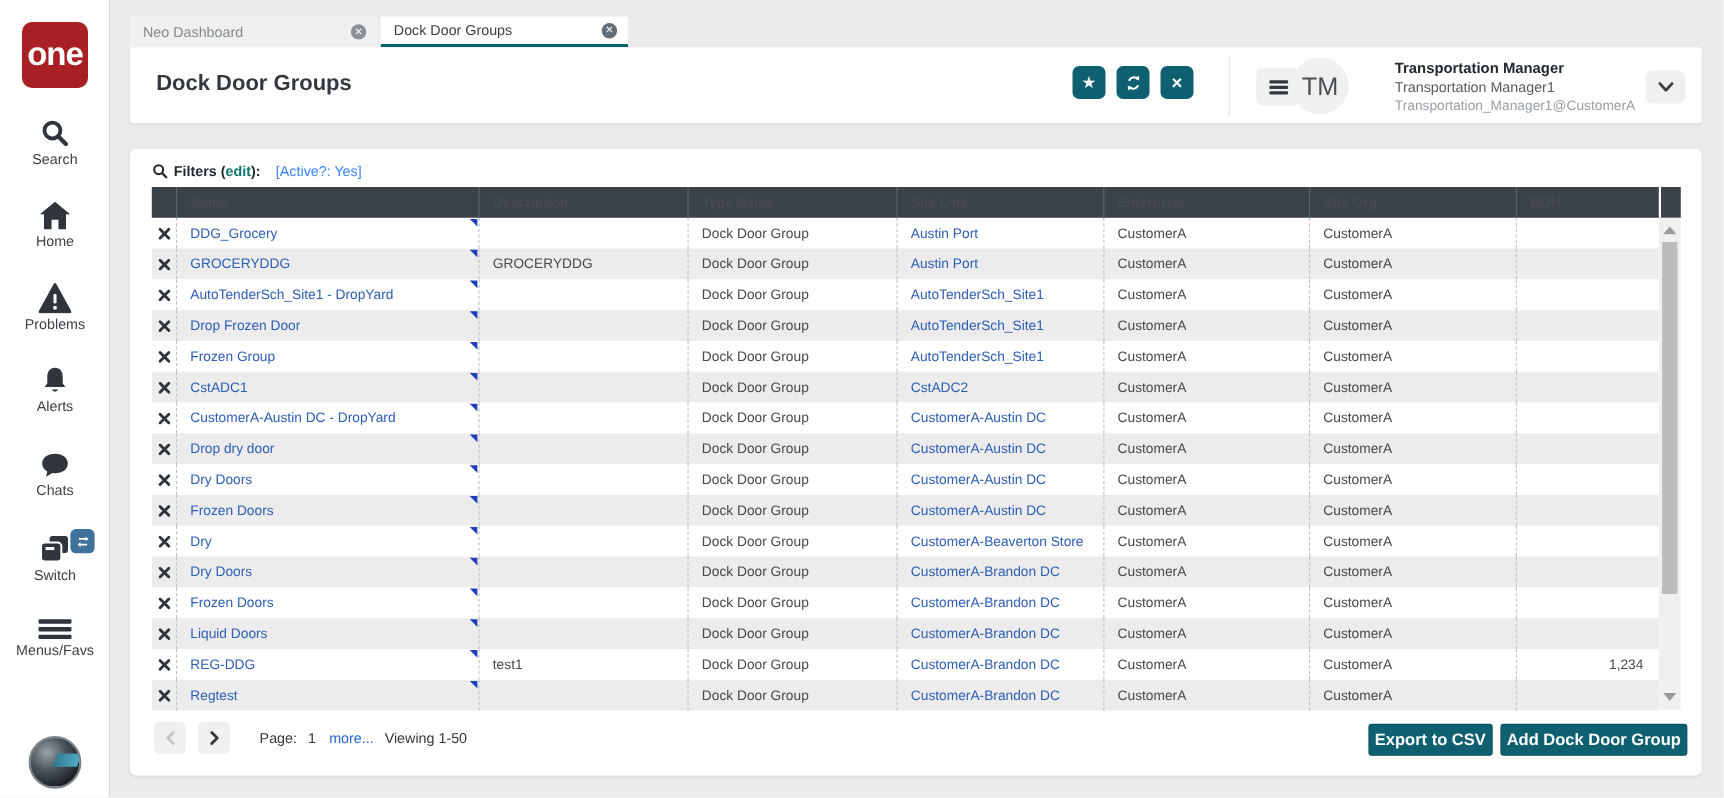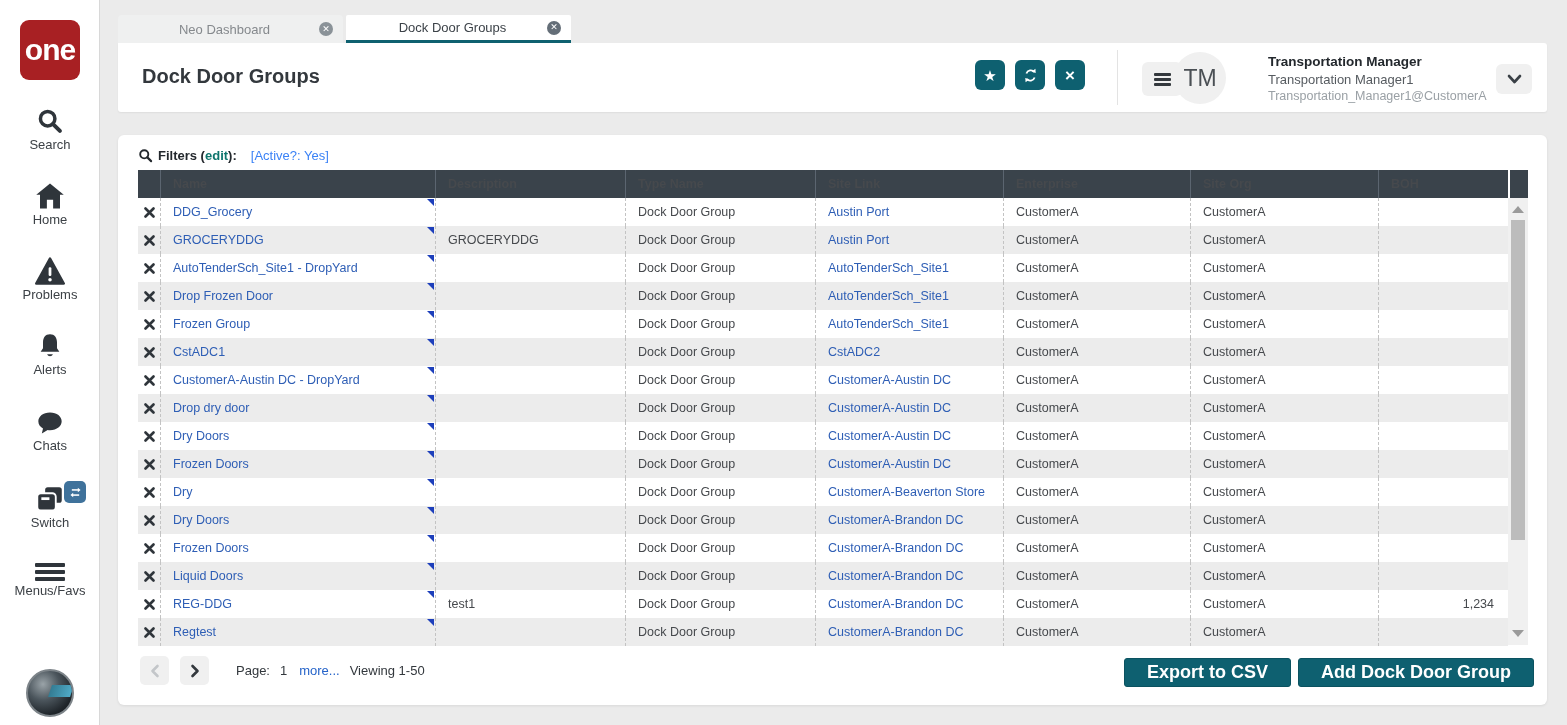--- a/index.html
+++ b/index.html
@@ -17,21 +17,21 @@
                   color:#fff; display:flex; align-items:center; justify-content:center; }
   .menus-icon { width:30px; height:18px; margin:0 auto; display:flex; flex-direction:column; justify-content:space-between; }
   .menus-icon span { display:block; height:4px; background:#2f353b; border-radius:1px; }
   .neo-avatar { position:absolute; left:26px; top:669px; width:48px; height:48px; border-radius:50%;
                 background:radial-gradient(circle at 34% 30%, #9aa3a8 0%, #4b555c 38%, #20262b 72%, #0c0f12 100%);
                 border:2px solid #7d8489; overflow:hidden; }
   .neo-avatar::after { content:""; position:absolute; left:22px; top:14px; width:22px; height:12px;
                 background:linear-gradient(90deg,#2e7d96,#55b9d8); transform:skewX(-18deg); opacity:.9; }
 
   
-  .tabbar { position:absolute; left:118px; top:15px; height:28px; display:flex;text-align:center; }
+  .tabbar { position:absolute; left:118px; top:15px; height:28px; display:flex; }
   .tab { width:225px; height:28px; display:flex; align-items:center; padding:0 10px 0 12px; font-size:13px; cursor:pointer; }
   .tab .t-label { flex:1; white-space:nowrap; overflow:hidden; }
   .tab.inactive { background:#eff0f0; color:#85898d; border-radius:4px 4px 0 0; margin-right:3px; }
   .tab.active { background:#fff; color:#3c4248; border-bottom:3px solid #0e6170; border-radius:2px 2px 0 0; }
   .tab-close { width:14px; height:14px; border-radius:50%; background:#646e78; color:#fff; font-size:9px; font-weight:700;
                display:flex; align-items:center; justify-content:center; line-height:1; flex:none; cursor:pointer; }
   .tab.inactive .tab-close { background:#8a9298; }
 
   
   .header-panel { position:absolute; left:118px; top:43px; width:1429px; height:69px; background:#fff;
@@ -101,22 +101,22 @@
 
   
   .pager { position:absolute; left:22px; top:521px; display:flex; align-items:center; font-size:13px; color:#33383d; }
   .pg-btn { width:29px; height:29px; border-radius:5px; background:#f0f0f0; border:none; display:flex; align-items:center;
             justify-content:center; cursor:pointer; margin-right:11px; }
   .pg-label { margin-left:16px; }
   .pg-num { margin-left:10px; }
   .more-link { color:#2563c9; margin-left:12px; cursor:pointer; }
   .viewing { margin-left:10px; }
   .foot-btns { position:absolute; right:13px; top:523px; display:flex; gap:7px; }
-  .teal-btn { background:#0e6070; border:1px solid #0b5260; color:#fff; font-size:18px; font-weight:700;
-              height:29px; padding:0 22px; border-radius:3px; cursor:pointer; font-family:inherit; }
+  .teal-btn { background:#0e6070; border:1px solid #0b5260; color:#fff; font-size:15px; font-weight:700;
+              height:29px; padding:0 5px; border-radius:3px; cursor:pointer; font-family:inherit; }
 </style>
 </head>
 <body>
 
 <div class="sidebar">
   <div class="logo">one</div>
 
   <div class="side-item" style="top:107px;">
     <svg width="28" height="28" viewBox="0 0 24 24">
         <circle cx="10" cy="10" r="6.2" fill="none" stroke="#2f353b" stroke-width="3"></circle>

